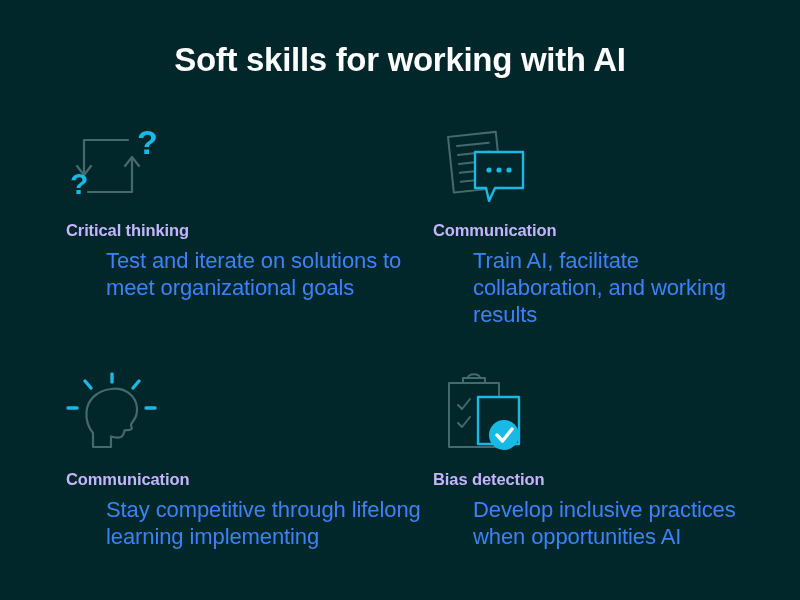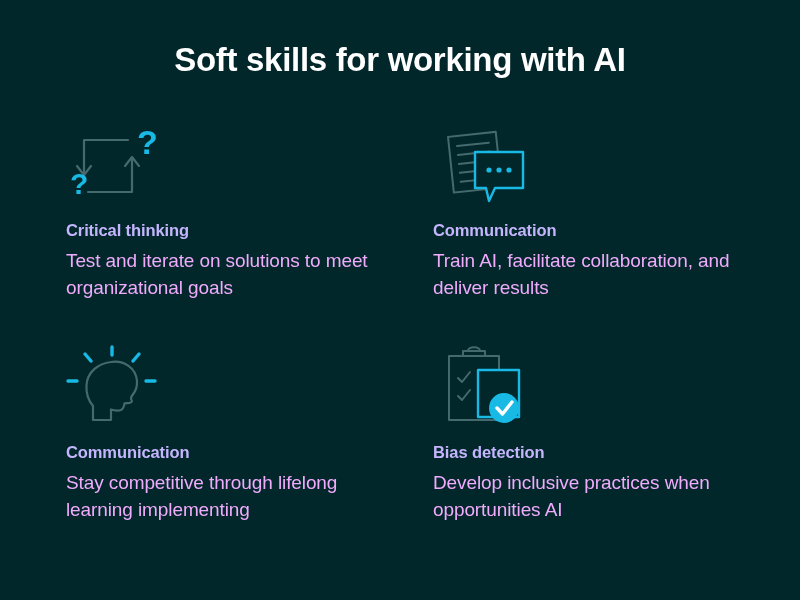--- a/index.html
+++ b/index.html
@@ -62,26 +62,27 @@
     margin-top: 10px;
     color: #c4b5fd;
     font-size: 16.5px;
     font-weight: bold;
     line-height: 1.5;
     letter-spacing: -0.1px;
   }
 
   .card-desc {
     margin-top: 4px;
-    color: #f0abfc;
-    font-size: 19px;
+    color: #3b82f6;
+    font-size: 22px;
     font-weight: normal;
     line-height: 27px;
     letter-spacing: -0.1px;
     max-width: 320px;
+    margin-left: 40px;
   }
 </style>
 </head>
 <body>
 
 <div class="infographic">
 
   <div class="page-title">Soft skills for working with AI</div>
 
   <div class="grid">
@@ -113,21 +114,21 @@
           <line x1="26" y1="49" x2="48" y2="49" stroke="#456a6e" stroke-width="2" stroke-linecap="round"></line>
           <line x1="26" y1="58" x2="42" y2="58" stroke="#456a6e" stroke-width="2" stroke-linecap="round"></line>
         </g>
 
         <path d="M 42 30 L 90 30 L 90 66 L 62 66 L 56 79 L 53 66 L 42 66 Z" fill="#01272b" stroke="#18b9e5" stroke-width="2.4" stroke-linejoin="round"></path>
         <circle cx="56" cy="48" r="2.6" fill="#18b9e5"></circle>
         <circle cx="66" cy="48" r="2.6" fill="#18b9e5"></circle>
         <circle cx="76" cy="48" r="2.6" fill="#18b9e5"></circle>
       </svg>
       <div class="card-title">Communication</div>
-      <div class="card-desc">Train AI, facilitate collaboration, and deliver results</div>
+      <div class="card-desc">Train AI, facilitate collaboration, and working results</div>
     </div>
 
     <div class="card">
       <svg class="card-icon" viewBox="0 0 110 86">
 
         <path d="M 45 18
                  C 58 16 70 24 71 37
                  C 71.5 44 69 48 66.5 51
                  C 64.5 53.5 64.5 54.5 65.5 56
                  C 66.5 57.5 65.5 58.5 63.5 58.8

